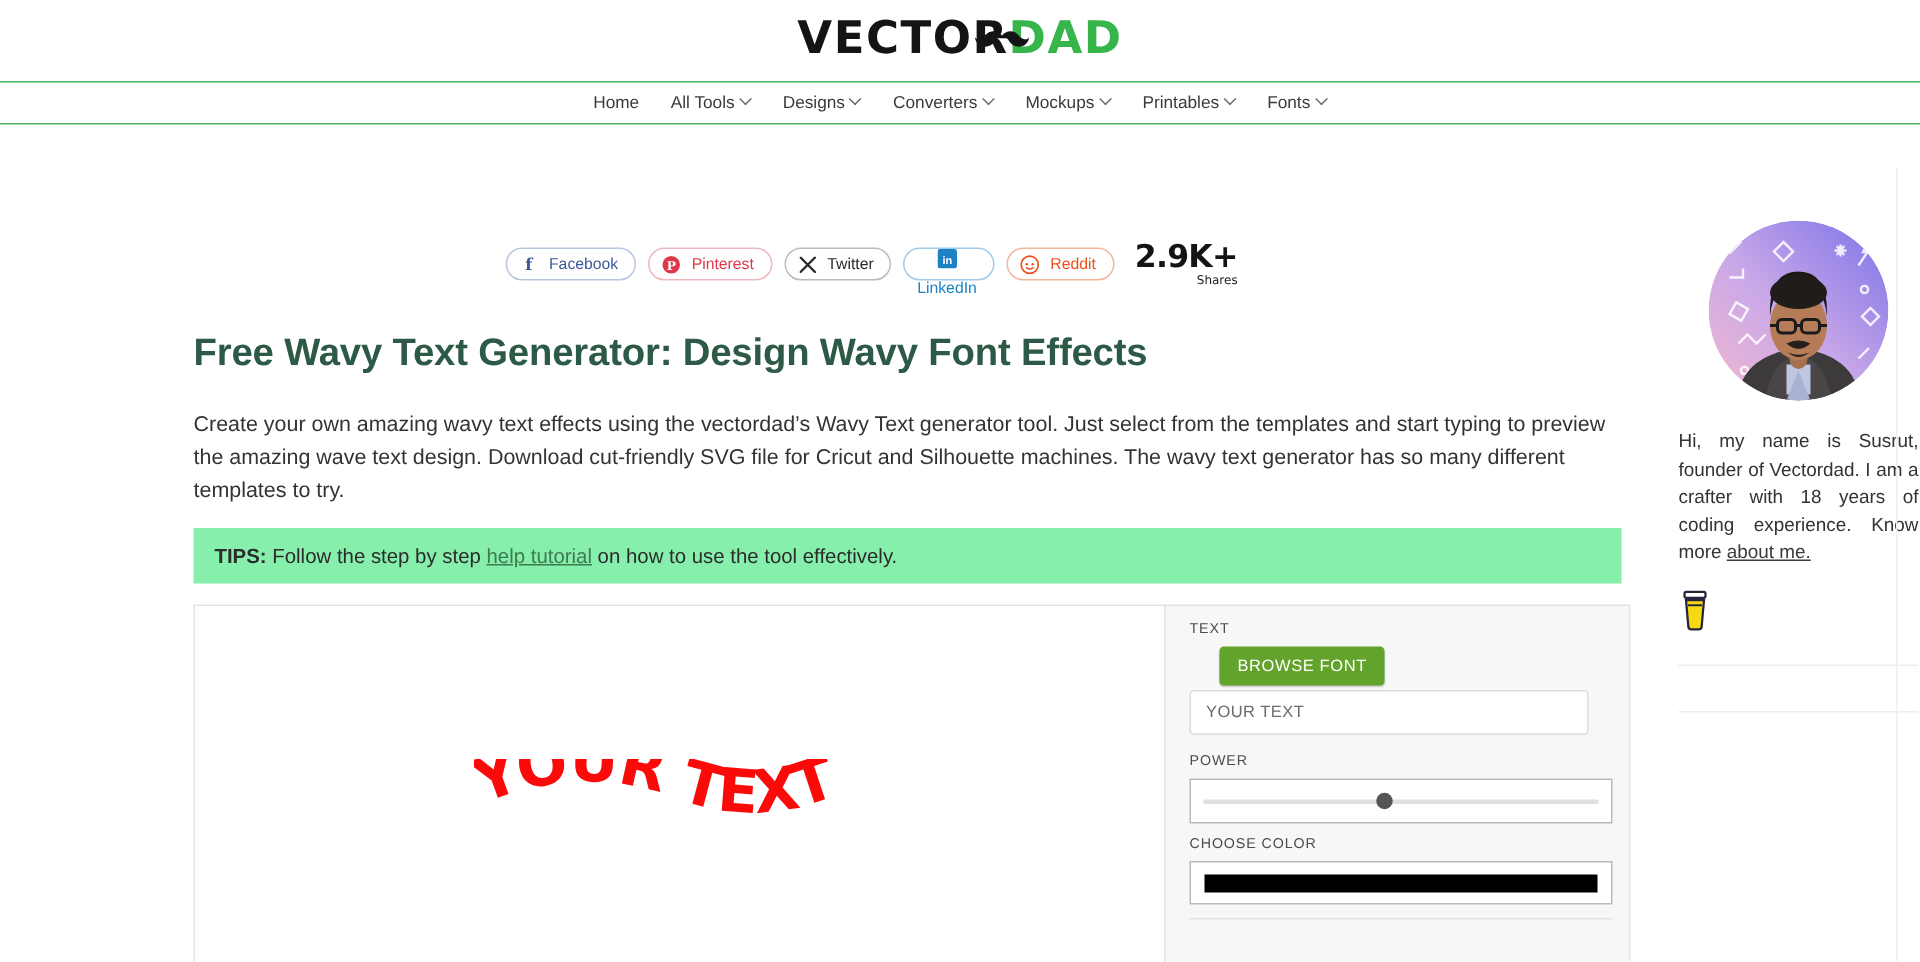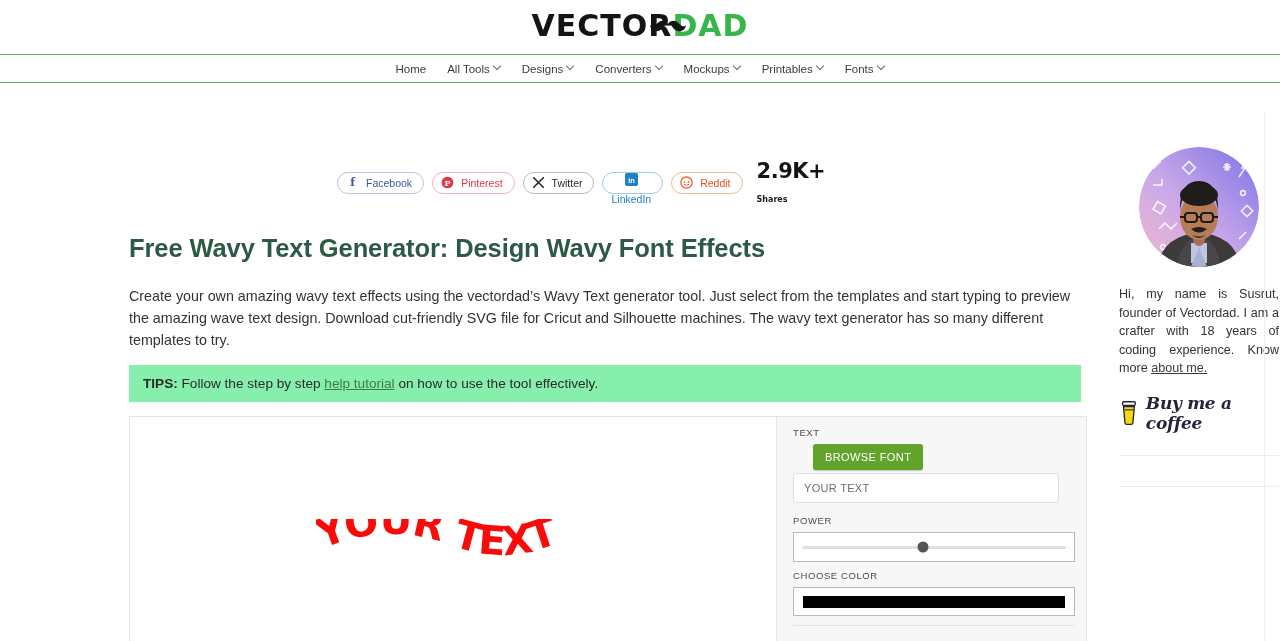--- a/index.html
+++ b/index.html
@@ -132,36 +132,36 @@
     line-height: 1;
   }
   .sb-fb { border-color: #b9c6e0; color: #3b5998; }
   .sb-fb .sb-ico { font-family: "DejaVu Serif", serif; }
   .sb-pi { border-color: #edb5bc; color: #e0384b; }
   .sb-tw { border-color: #b8bcc2; color: #26282b; }
   .sb-li { border-color: #9fcbe8; color: #1c82c4; flex-direction: column; }
   .sb-rd { border-color: #f3b79b; color: #f04f18; }
   .share-count {
     margin-left: 6px;
-    text-align: left;
+    text-align: right;
     line-height: 1;
   }
   .share-count .num {
     font-family: "DejaVu Sans", sans-serif;
     font-weight: bold;
     font-size: 21px;
     color: #141414;
     letter-spacing: -0.5px;
   }
   .share-count .lbl {
     font-family: "DejaVu Sans", sans-serif;
-    font-weight: bold;
+    font-weight: normal;
     font-size: 8px;
     color: #1c1c1c;
-    margin-top: 14px;
+    margin-top: 1px;
   }
 
   
   h1.title {
     font-size: 25.5px;
     font-weight: bold;
     color: #2c5a46;
     margin: 30px 0 0 0;
     letter-spacing: -0.1px;
   }
@@ -541,21 +541,20 @@
     <div class="bio">
       <span>Hi, my name is Susrut, founder of Vectordad. I am a crafter with 18 years of coding experience. Know more </span><a href="#">about me.</a>
     </div>
 
     <div class="coffee">
       <svg width="22" height="28" viewBox="0 0 22 28">
         <rect x="4" y="1.5" width="14" height="4" rx="1.2" fill="#fff" stroke="#24243a" stroke-width="1.5"></rect>
         <path d="M5 7 h12 l-1.6 18 a2 2 0 0 1 -2 1.6 h-4.8 a2 2 0 0 1 -2 -1.6z" fill="#f7d913" stroke="#24243a" stroke-width="1.5"></path>
         <path d="M6.4 10.5 h9.2" stroke="#24243a" stroke-width="1.2"></path>
       </svg>
-      <span class="coffee-txt">Buy me a coffee</span>
     </div>
 
     <div class="side-div"></div>
     <div class="side-div second"></div>
   </div>
 </div>
 
 <div class="vrule"></div>
 
 </body></html>

